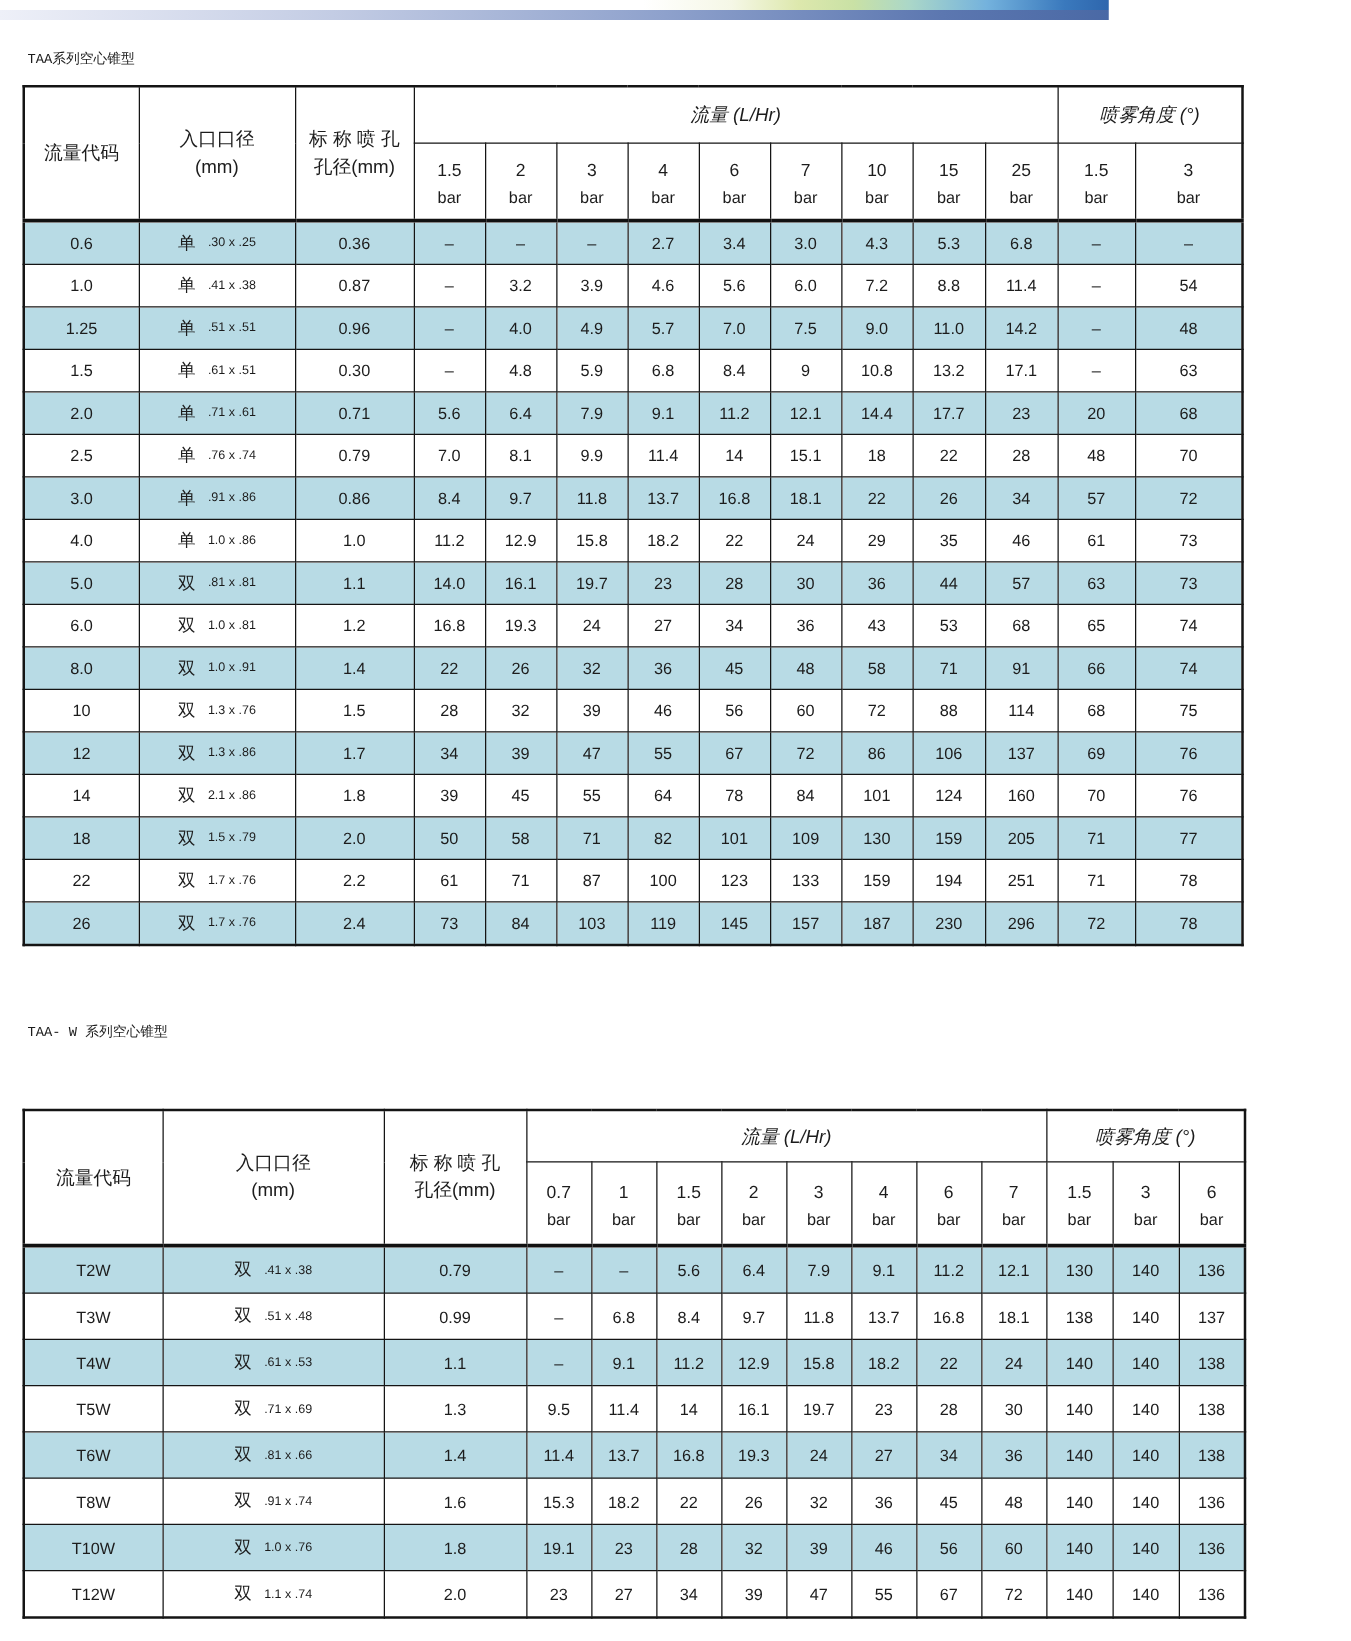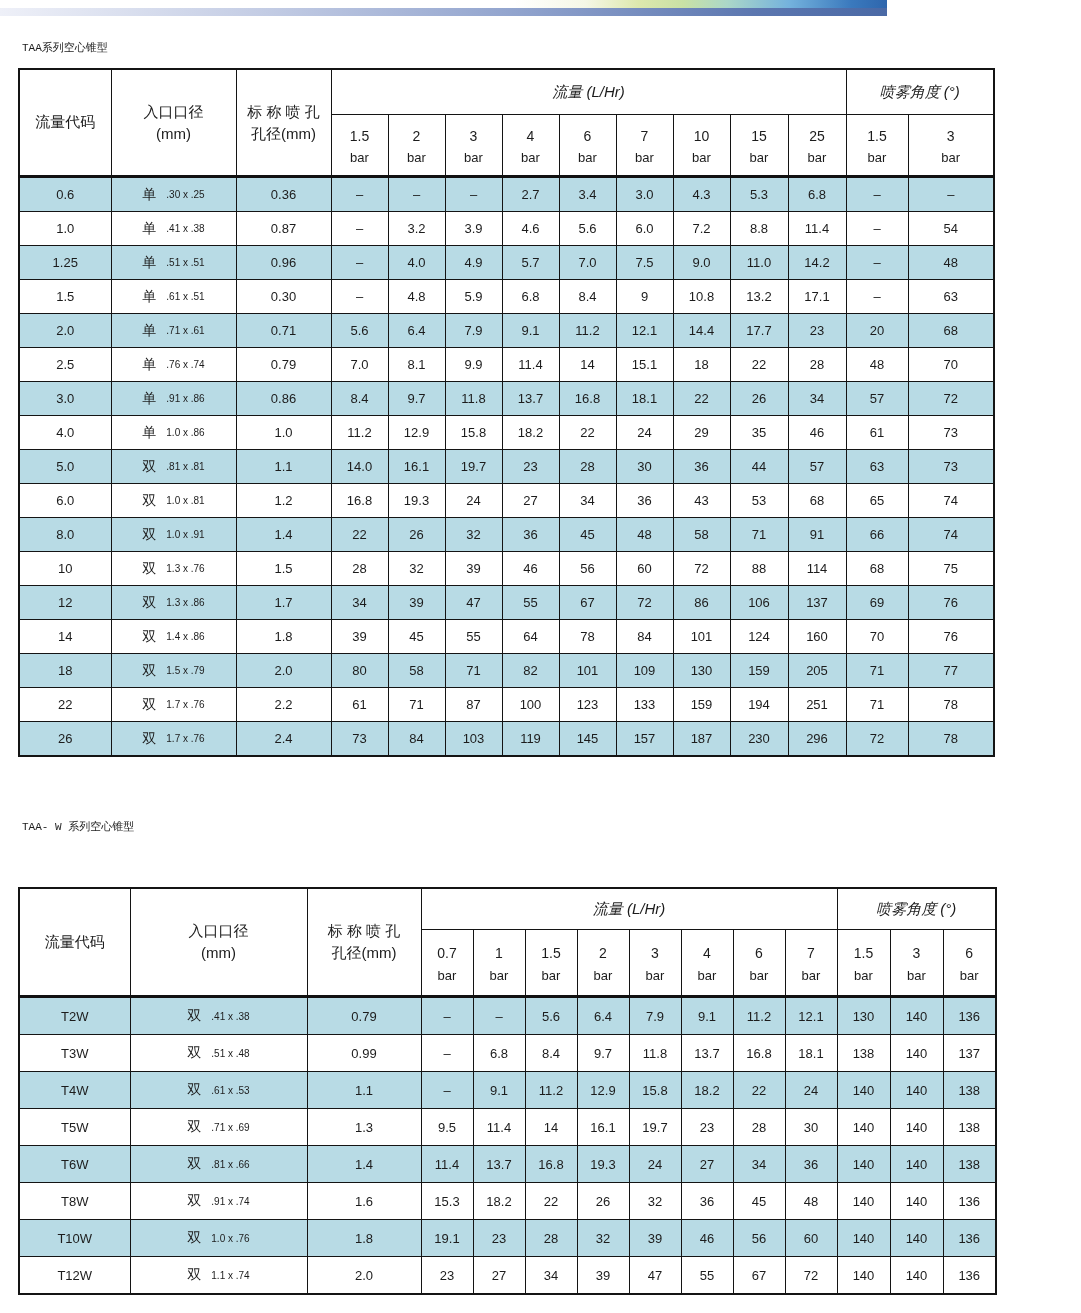--- a/index.html
+++ b/index.html
@@ -403,21 +403,21 @@
         <td>106</td>
         <td>137</td>
         <td>69</td>
         <td>76</td>
       </tr>
       <tr>
         <td>14</td>
         <td>
           <div class="inlet-wrap">
             <span class="inlet-type">双</span>
-            <span class="inlet-dims">1.4 x .86</span>
+            <span class="inlet-dims">2.1 x .86</span>
           </div>
         </td>
         <td>1.8</td>
         <td>39</td>
         <td>45</td>
         <td>55</td>
         <td>64</td>
         <td>78</td>
         <td>84</td>
         <td>101</td>
@@ -428,21 +428,21 @@
       </tr>
       <tr class="hl">
         <td>18</td>
         <td>
           <div class="inlet-wrap">
             <span class="inlet-type">双</span>
             <span class="inlet-dims">1.5 x .79</span>
           </div>
         </td>
         <td>2.0</td>
-        <td>80</td>
+        <td>50</td>
         <td>58</td>
         <td>71</td>
         <td>82</td>
         <td>101</td>
         <td>109</td>
         <td>130</td>
         <td>159</td>
         <td>205</td>
         <td>71</td>
         <td>77</td>

